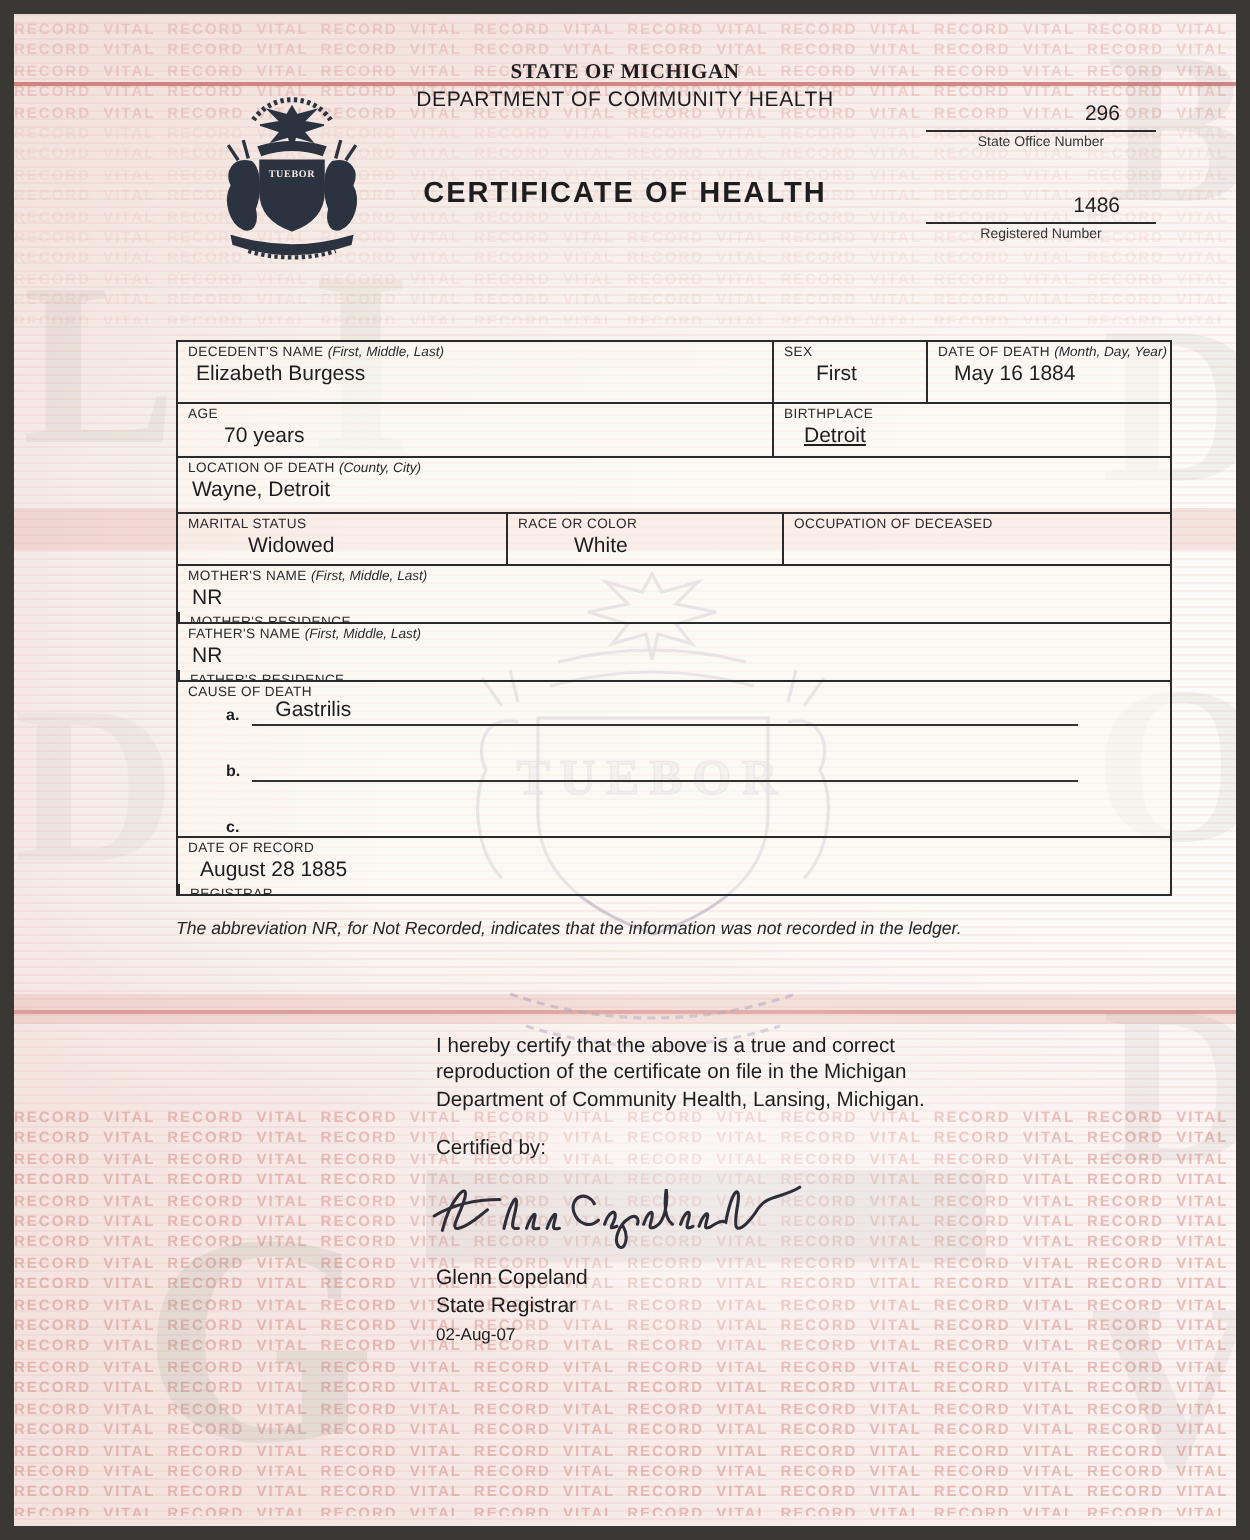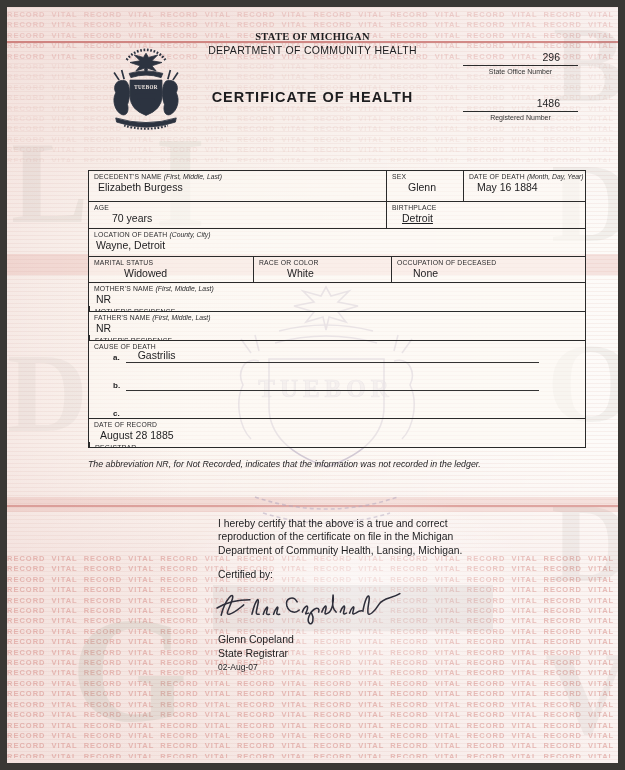--- a/index.html
+++ b/index.html
@@ -156,21 +156,21 @@
 
     <div class="form">
 
       <div class="frow h30">
         <div class="fcell w297">
           <div class="flbl"><span>DECEDENT'S NAME</span> <span class="fhint">(First, Middle, Last)</span></div>
           <div class="fval ind4">Elizabeth Burgess</div>
         </div>
         <div class="fcell w77">
           <div class="flbl">SEX</div>
-          <div class="fval ind16">Glenn</div>
+          <div class="fval ind16">First</div>
         </div>
         <div class="fcell wrest">
           <div class="flbl"><span>DATE OF DEATH</span> <span class="fhint">(Month, Day, Year)</span></div>
           <div class="fval ind8">May 16 1884</div>
         </div>
       </div>
 
       <div class="frow h27">
         <div class="fcell w297">
           <div class="flbl">AGE</div>
@@ -193,21 +193,20 @@
         <div class="fcell w164">
           <div class="flbl">MARITAL STATUS</div>
           <div class="fval ind30">Widowed</div>
         </div>
         <div class="fcell w138">
           <div class="flbl">RACE OR COLOR</div>
           <div class="fval ind28">White</div>
         </div>
         <div class="fcell wrest">
           <div class="flbl">OCCUPATION OF DECEASED</div>
-          <div class="fval ind16">None</div>
         </div>
       </div>
 
       <div class="frow h29">
         <div class="fcell w302">
           <div class="flbl"><span>MOTHER'S NAME</span> <span class="fhint">(First, Middle, Last)</span></div>
           <div class="fval ind2">NR</div>
         </div>
         <div class="fcell wrest">
           <div class="flbl">MOTHER'S RESIDENCE</div>

